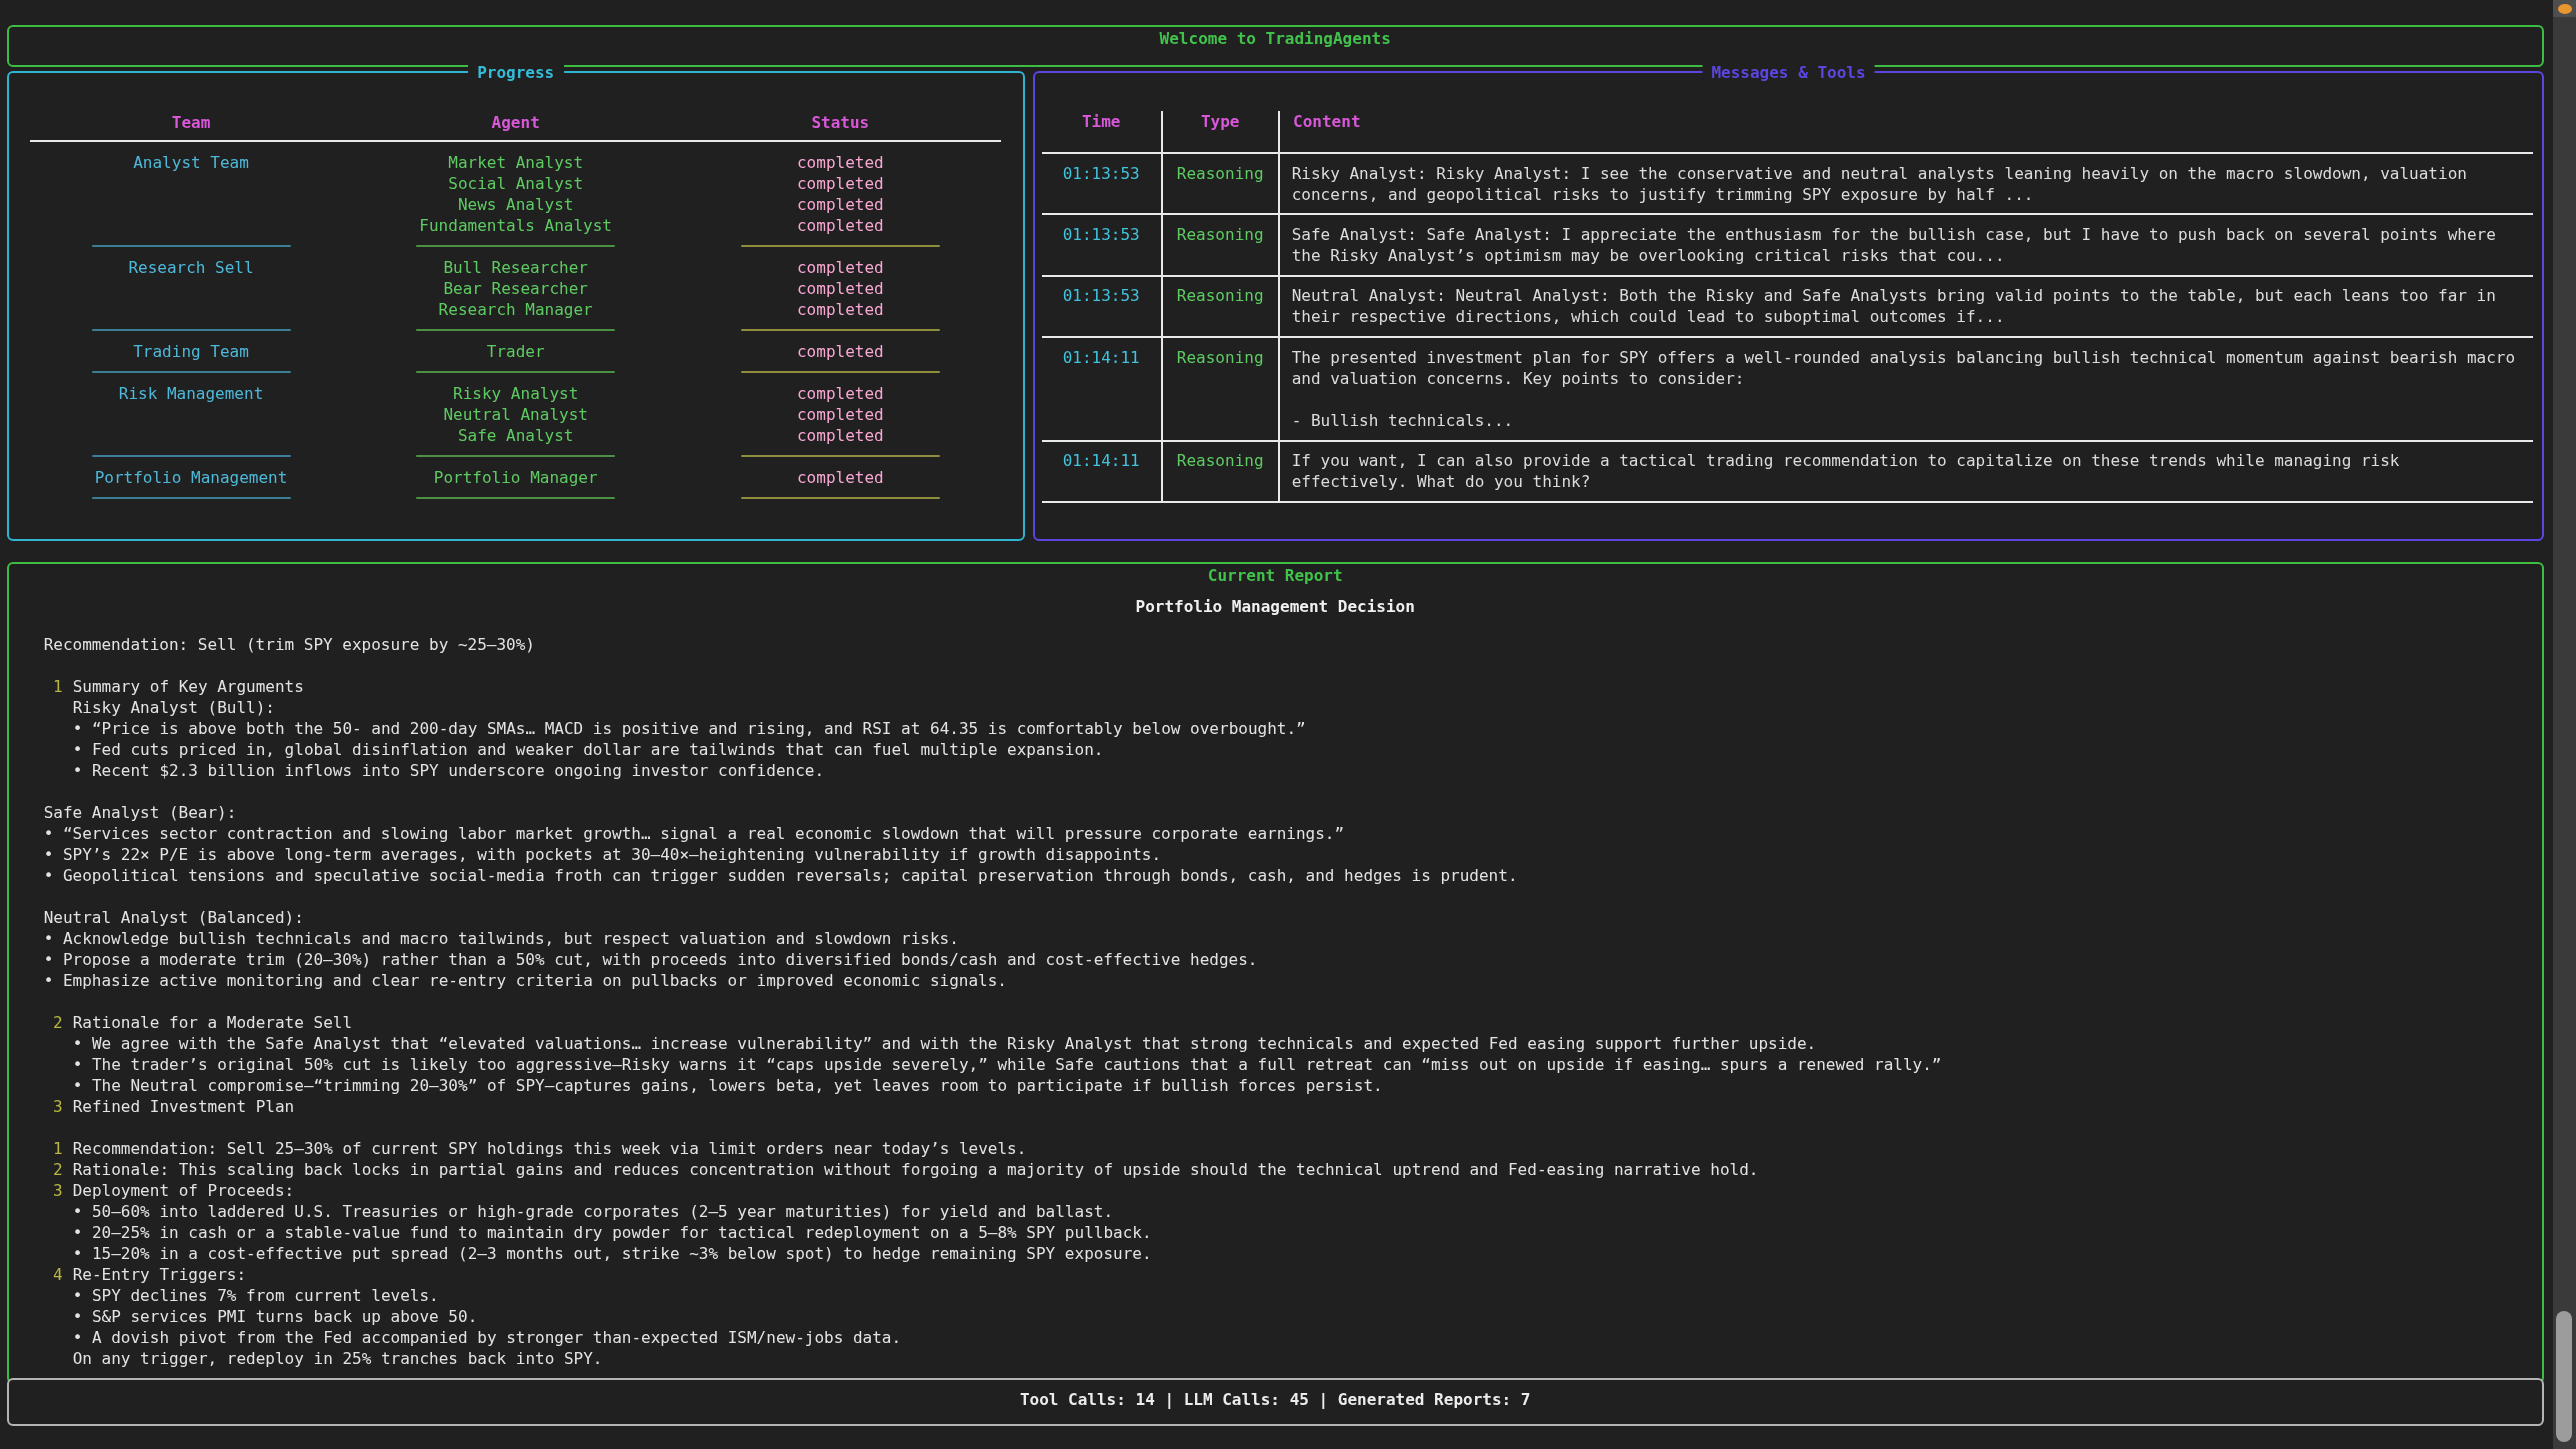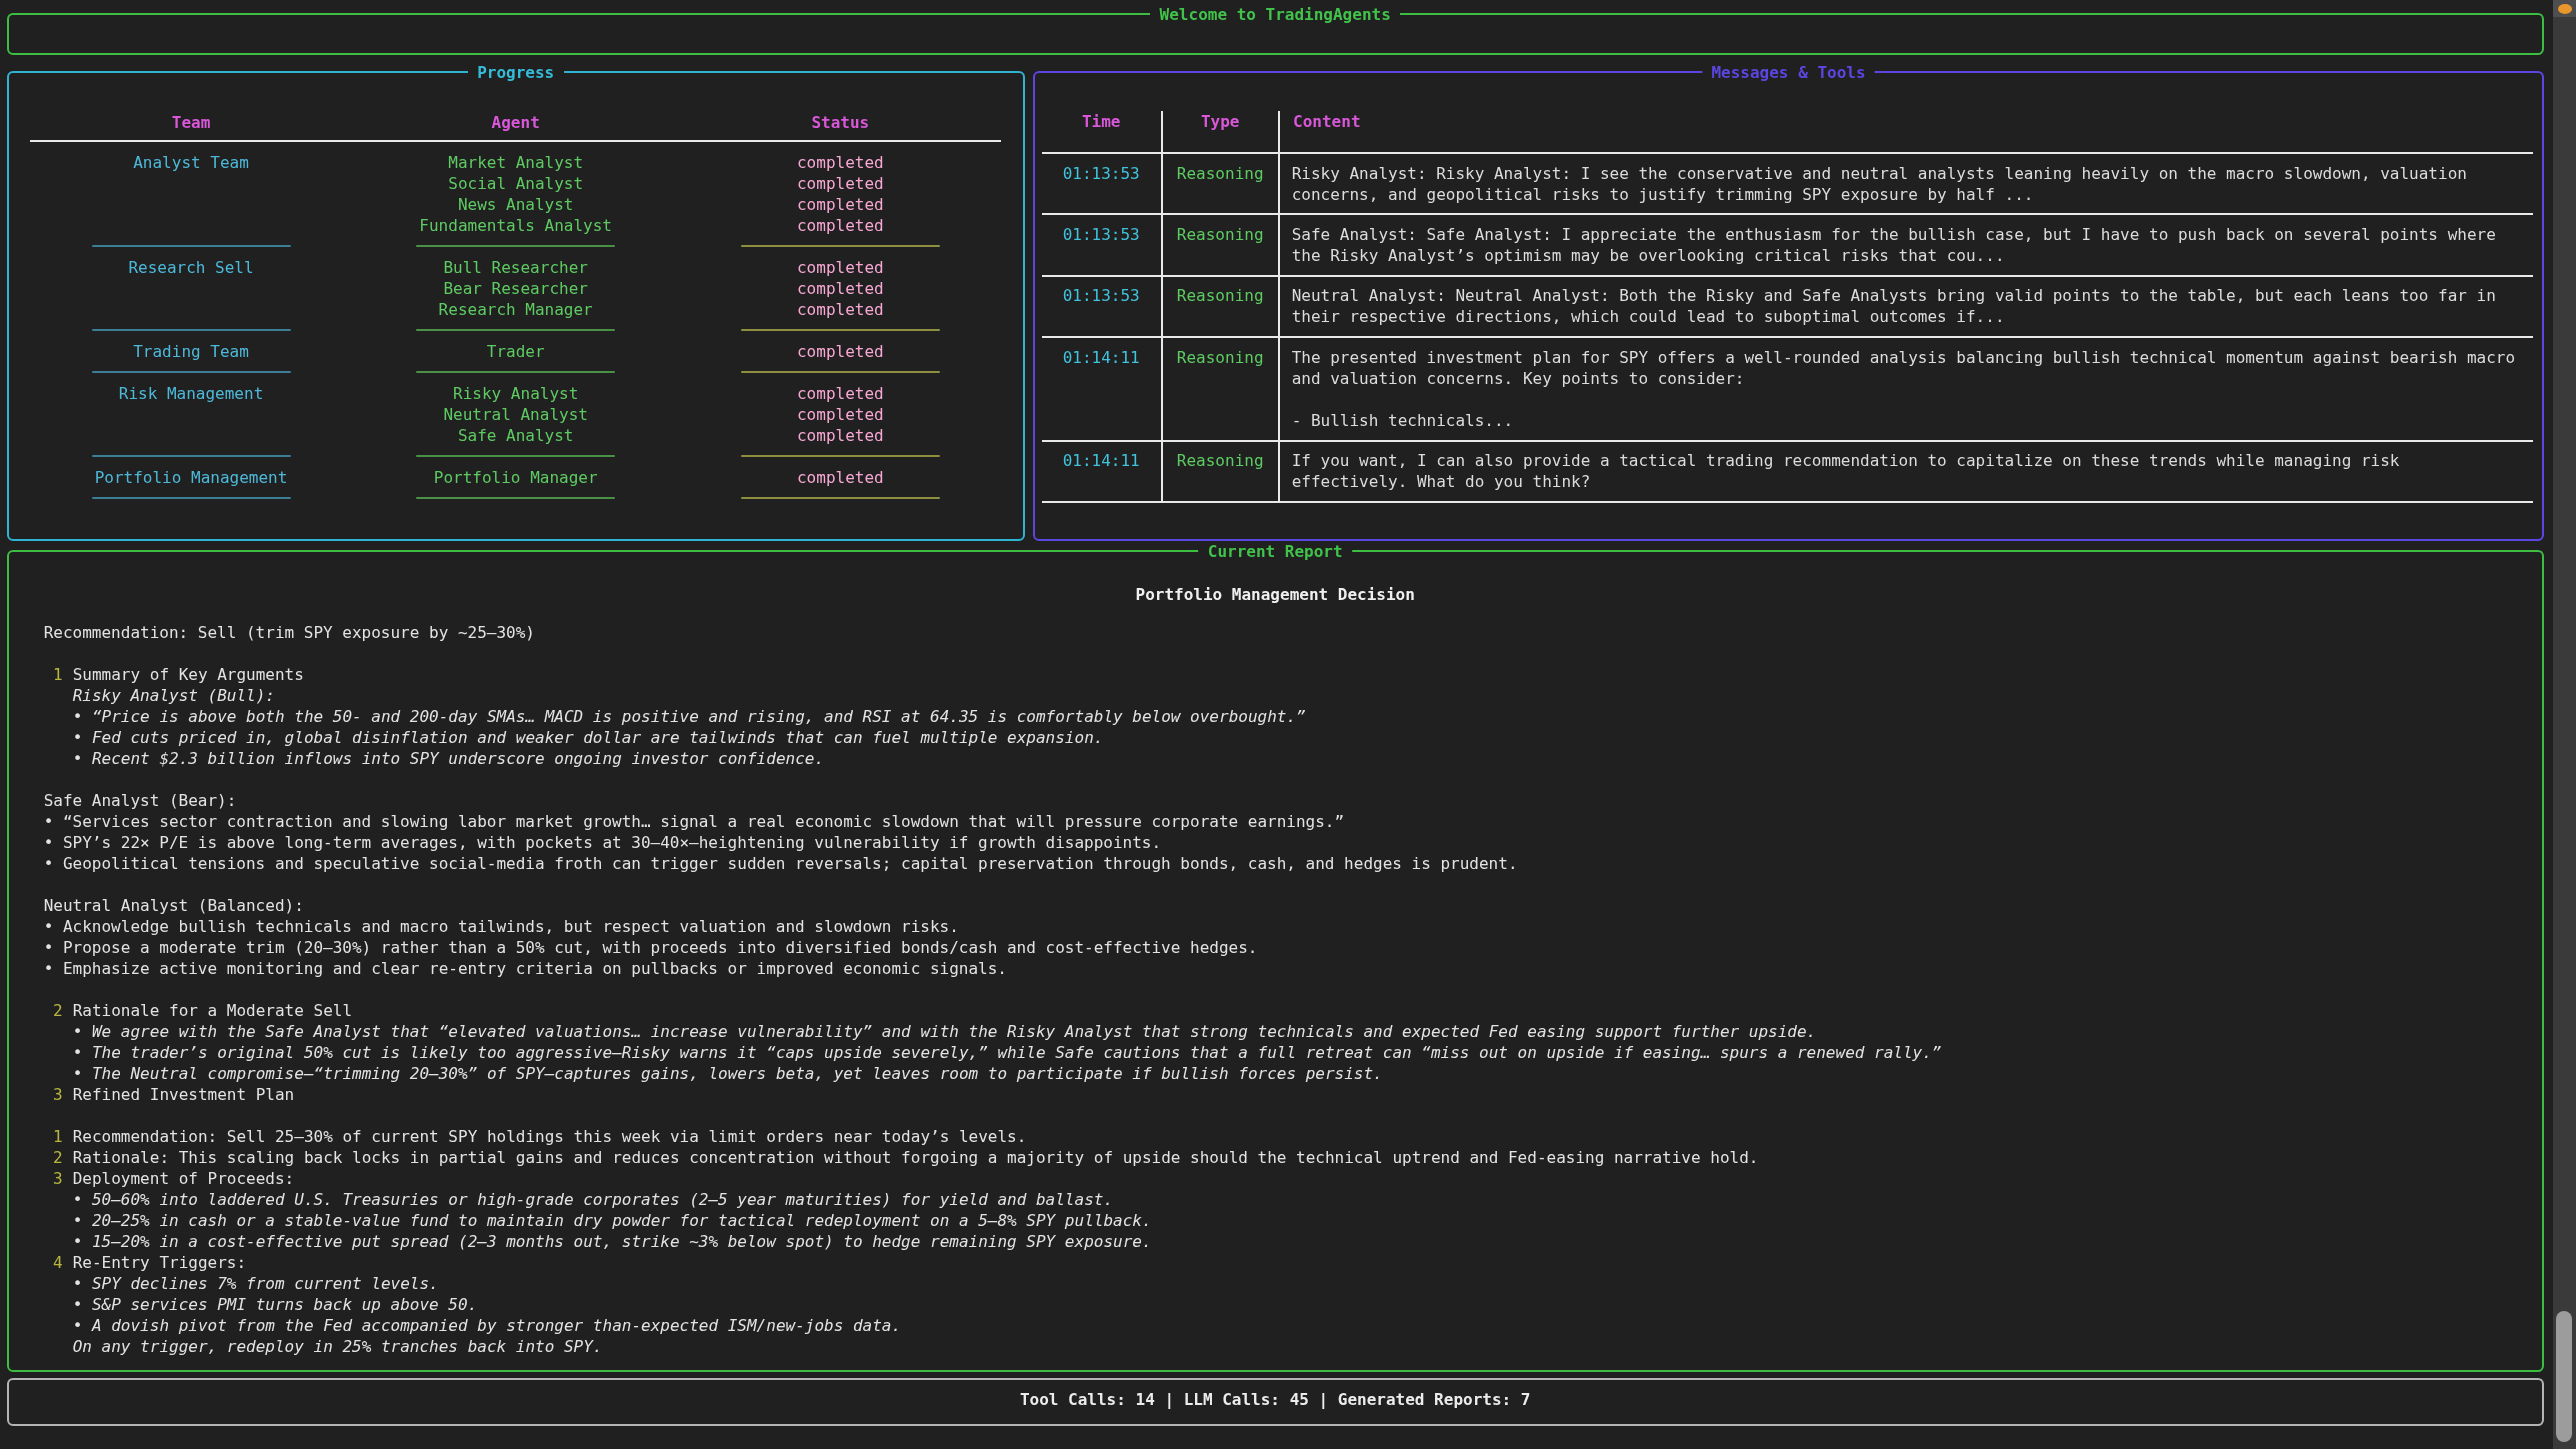--- a/index.html
+++ b/index.html
@@ -1,20 +1,20 @@
 <!DOCTYPE html>
 <html style="font-size:10.7px"><head>
 <meta charset="utf-8">
 <style>
   html,body{margin:0;padding:0;background:#1b1b1c;}
   body{width:2576px;height:1449px;font-family:"DejaVu Sans Mono",monospace;font-size:16px;line-height:21px;}
   .screen{position:relative;width:2576px;height:1449px;background:#202021;overflow:hidden;}
   .panel{position:absolute;border:2px solid;border-radius:6px;background:#202021;}
   .ptitle{position:absolute;top:-11.4px;left:50%;transform:translateX(-50%);background:#202021;padding:0 9.4px;white-space:nowrap;font-weight:bold;}
-  .green{color:#41c24a;border-color:#3dbd41;}
+  .green{color:#41c24a;border-color:#3dbd41;margin-top:12px;}
   .cyan{color:#35bcd8;border-color:#2fb4d2;}
   .violet{color:#5b46e2;border-color:#5b46e2;}
   .gray{color:#e6e6e6;border-color:#b4b4b4;}
   .panel.welcome{left:6.7px;top:13.4px;width:2533px;height:38px;}
   .panel.progress{left:6.7px;top:71px;width:1014px;height:466px;}
   .panel.messages{left:1033px;top:71px;width:1507px;height:466px;}
   .panel.report{left:6.7px;top:550px;width:2533px;height:818px;}
   .panel.footer{left:6.7px;top:1378px;width:2533px;height:44px;}
 
   
@@ -42,21 +42,21 @@
   .mrow .type{color:#5ecb62;text-align:center;}
   .mrow .content{color:#dcdcdc;padding:8.7px 12px;}
   .mrow .content div{min-height:21px;white-space:pre-wrap;word-break:break-word;}
 
   
   .rhead{margin-top:32px;text-align:center;font-weight:bold;color:#f0f0f0;}
   .rbody{margin:17.4px 27px 0 35px;color:#e3e3e3;}
   .rl{min-height:21px;white-space:pre-wrap;}
   .rl.num{display:flex;}
   .rl .mk{color:#b9b63f;width:19px;text-align:right;margin-right:10px;flex:none;}
-  .rl.ind{padding-left:29px;font-style:italic;}
+  .rl.ind{padding-left:29px;}
 
   .footer-text{text-align:center;line-height:40px;font-weight:bold;color:#ececec;}
 
   
   .scrollbar{position:absolute;right:0;top:0;width:23px;height:1449px;background:#3a3a3a;}
   .sb-top{height:17.4px;background:#4e4e4e;display:flex;align-items:center;justify-content:center;}
   .sb-orange{display:block;width:14px;height:10px;border-radius:50%;background:#e8962e;}
   .sb-thumb{position:absolute;left:3.4px;top:1311px;width:16px;height:131px;border-radius:8px;background:#9c9c9c;}
 </style>
 </head>

